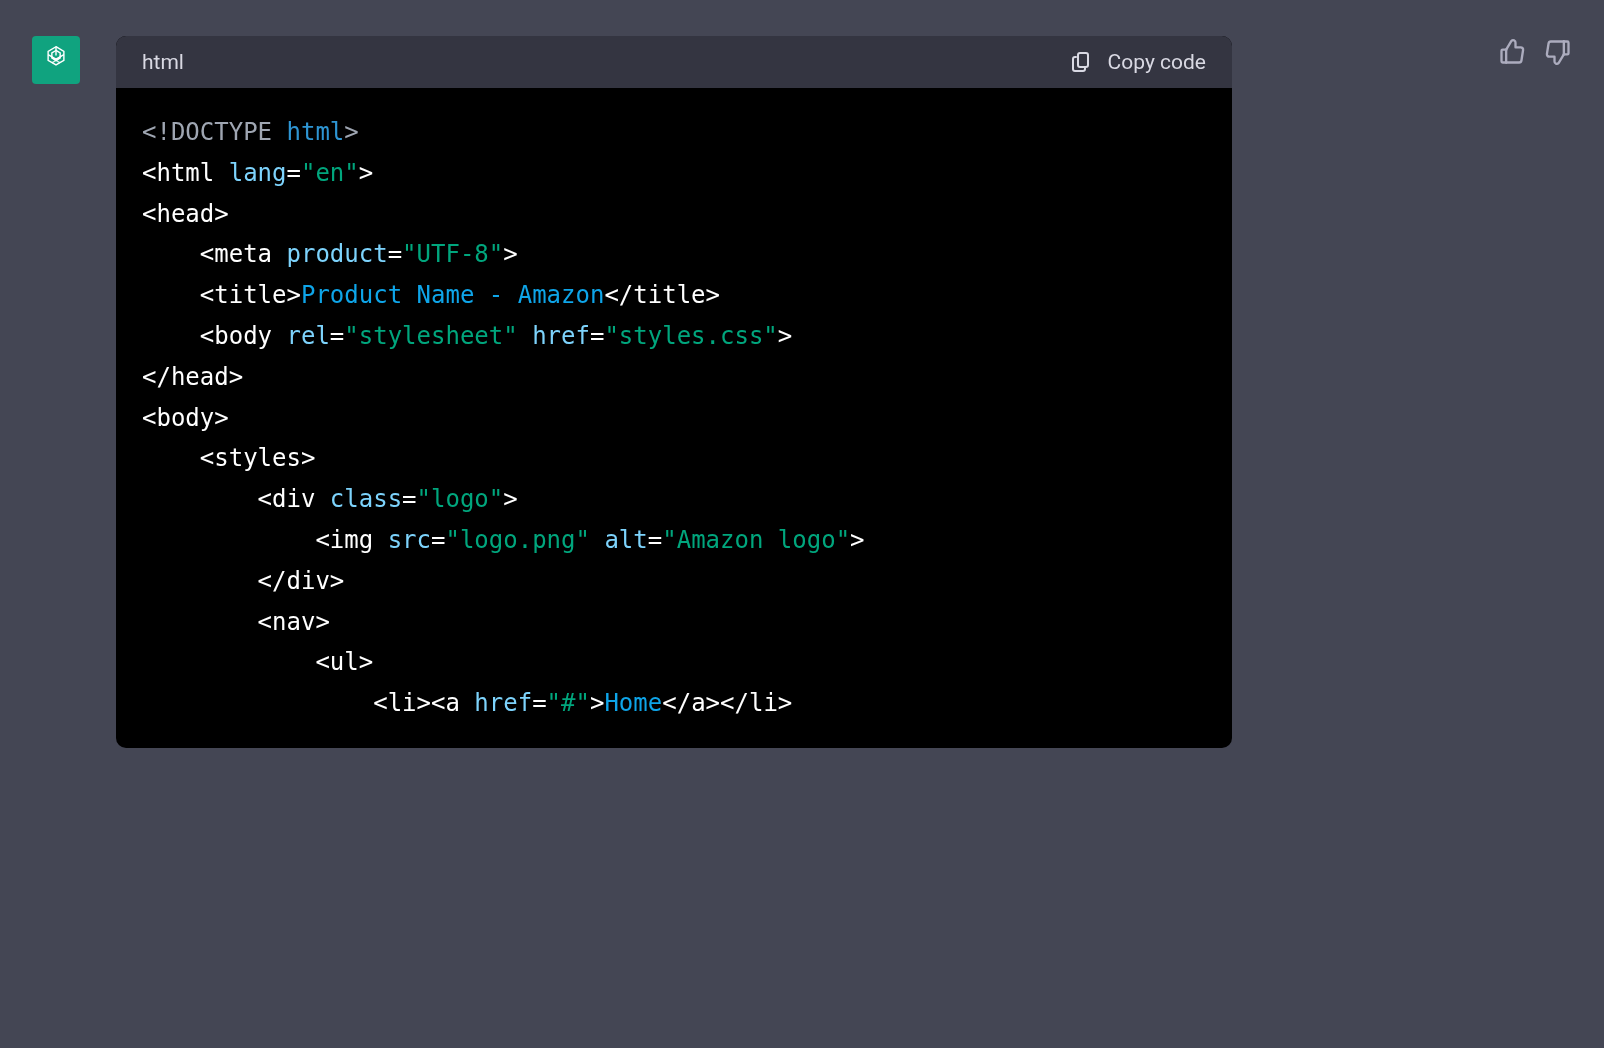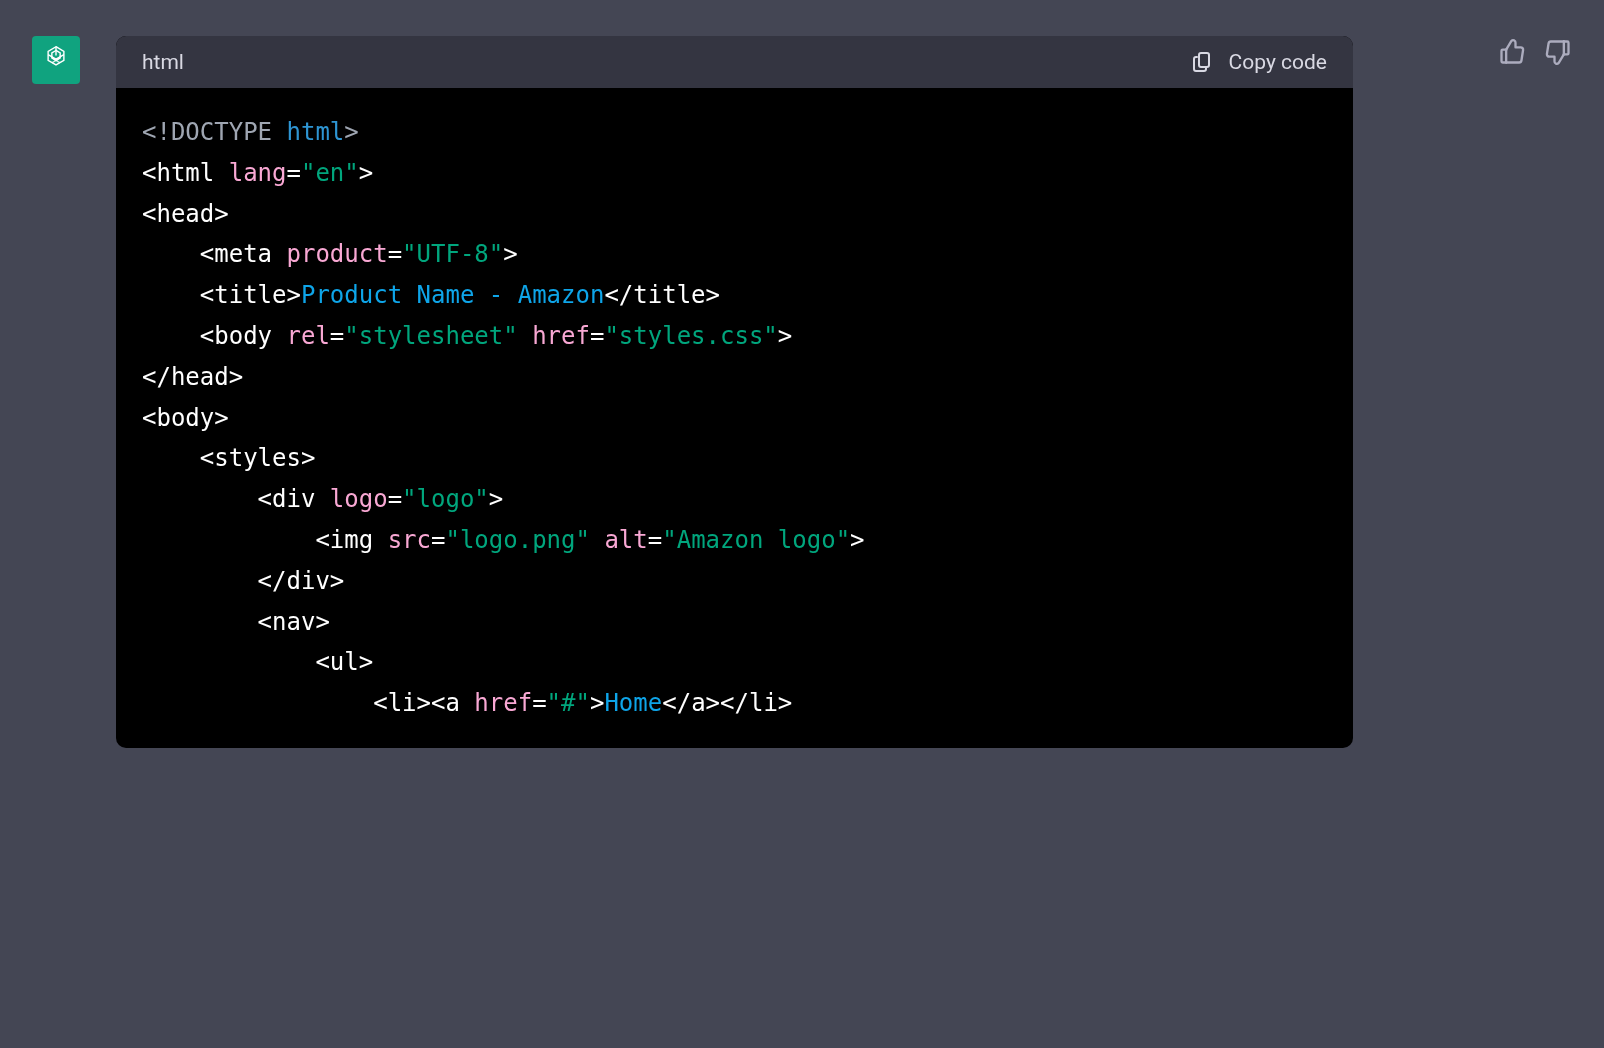--- a/index.html
+++ b/index.html
@@ -46,21 +46,21 @@
   }
   .section-title {
     font-size: 26px;
     color: #d1d5db;
     margin-bottom: 38px;
   }
   .code-block {
     background: #000000;
     border-radius: 10px;
     overflow: hidden;
-    width: 1237px;
+    width: 1116px;
   }
   .code-header {
     background: #343541;
     display: flex;
     justify-content: space-between;
     align-items: center;
     padding: 14px 26px;
     font-size: 21px;
     color: #d9d9e3;
   }
@@ -94,21 +94,21 @@
   .feedback-buttons svg {
     width: 28px;
     height: 28px;
     stroke: #acacbe;
     cursor: pointer;
   }
   
   .c-doctype { color: #9fa6b2; }
   .c-tag { color: #ffffff; }
   .c-keyword { color: #2e95d3; }
-  .c-attr { color: #f9a8d4; }
+  .c-attr { color: #7dd3fc; }
   .c-string { color: #00a67d; }
   .c-text { color: #0ea5e9; }
   .c-punct { color: #ffffff; }
 </style>
 </head>
 <body>
 
 <div class="message-container">
   <div class="avatar">
     <svg viewBox="0 0 41 41" fill="none" stroke="#fff" stroke-width="1.7">
@@ -136,21 +136,21 @@
       </div>
       <div class="code-body"><span class="c-doctype">&lt;!</span><span class="c-doctype">DOCTYPE</span> <span class="c-keyword">html</span><span class="c-doctype">&gt;</span>
 <span class="c-punct">&lt;</span><span class="c-tag">html</span> <span class="c-attr">lang</span><span class="c-punct">=</span><span class="c-string">"en"</span><span class="c-punct">&gt;</span>
 <span class="c-punct">&lt;</span><span class="c-tag">head</span><span class="c-punct">&gt;</span>
     <span class="c-punct">&lt;</span><span class="c-tag">meta</span> <span class="c-attr">product</span><span class="c-punct">=</span><span class="c-string">"UTF-8"</span><span class="c-punct">&gt;</span>
     <span class="c-punct">&lt;</span><span class="c-tag">title</span><span class="c-punct">&gt;</span><span class="c-text">Product Name - Amazon</span><span class="c-punct">&lt;/</span><span class="c-tag">title</span><span class="c-punct">&gt;</span>
     <span class="c-punct">&lt;</span><span class="c-tag">body</span> <span class="c-attr">rel</span><span class="c-punct">=</span><span class="c-string">"stylesheet"</span> <span class="c-attr">href</span><span class="c-punct">=</span><span class="c-string">"styles.css"</span><span class="c-punct">&gt;</span>
 <span class="c-punct">&lt;/</span><span class="c-tag">head</span><span class="c-punct">&gt;</span>
 <span class="c-punct">&lt;</span><span class="c-tag">body</span><span class="c-punct">&gt;</span>
     <span class="c-punct">&lt;</span><span class="c-tag">styles</span><span class="c-punct">&gt;</span>
-        <span class="c-punct">&lt;</span><span class="c-tag">div</span> <span class="c-attr">logo</span><span class="c-punct">=</span><span class="c-string">"logo"</span><span class="c-punct">&gt;</span>
+        <span class="c-punct">&lt;</span><span class="c-tag">div</span> <span class="c-attr">class</span><span class="c-punct">=</span><span class="c-string">"logo"</span><span class="c-punct">&gt;</span>
             <span class="c-punct">&lt;</span><span class="c-tag">img</span> <span class="c-attr">src</span><span class="c-punct">=</span><span class="c-string">"logo.png"</span> <span class="c-attr">alt</span><span class="c-punct">=</span><span class="c-string">"Amazon logo"</span><span class="c-punct">&gt;</span>
         <span class="c-punct">&lt;/</span><span class="c-tag">div</span><span class="c-punct">&gt;</span>
         <span class="c-punct">&lt;</span><span class="c-tag">nav</span><span class="c-punct">&gt;</span>
             <span class="c-punct">&lt;</span><span class="c-tag">ul</span><span class="c-punct">&gt;</span>
                 <span class="c-punct">&lt;</span><span class="c-tag">li</span><span class="c-punct">&gt;</span><span class="c-punct">&lt;</span><span class="c-tag">a</span> <span class="c-attr">href</span><span class="c-punct">=</span><span class="c-string">"#"</span><span class="c-punct">&gt;</span><span class="c-text">Home</span><span class="c-punct">&lt;/</span><span class="c-tag">a</span><span class="c-punct">&gt;</span><span class="c-punct">&lt;/</span><span class="c-tag">li</span><span class="c-punct">&gt;</span></div>
     </div>
   </div>
 
   <div class="feedback-buttons">
     <svg viewBox="0 0 24 24" fill="none" stroke-width="2" stroke-linecap="round" stroke-linejoin="round">

